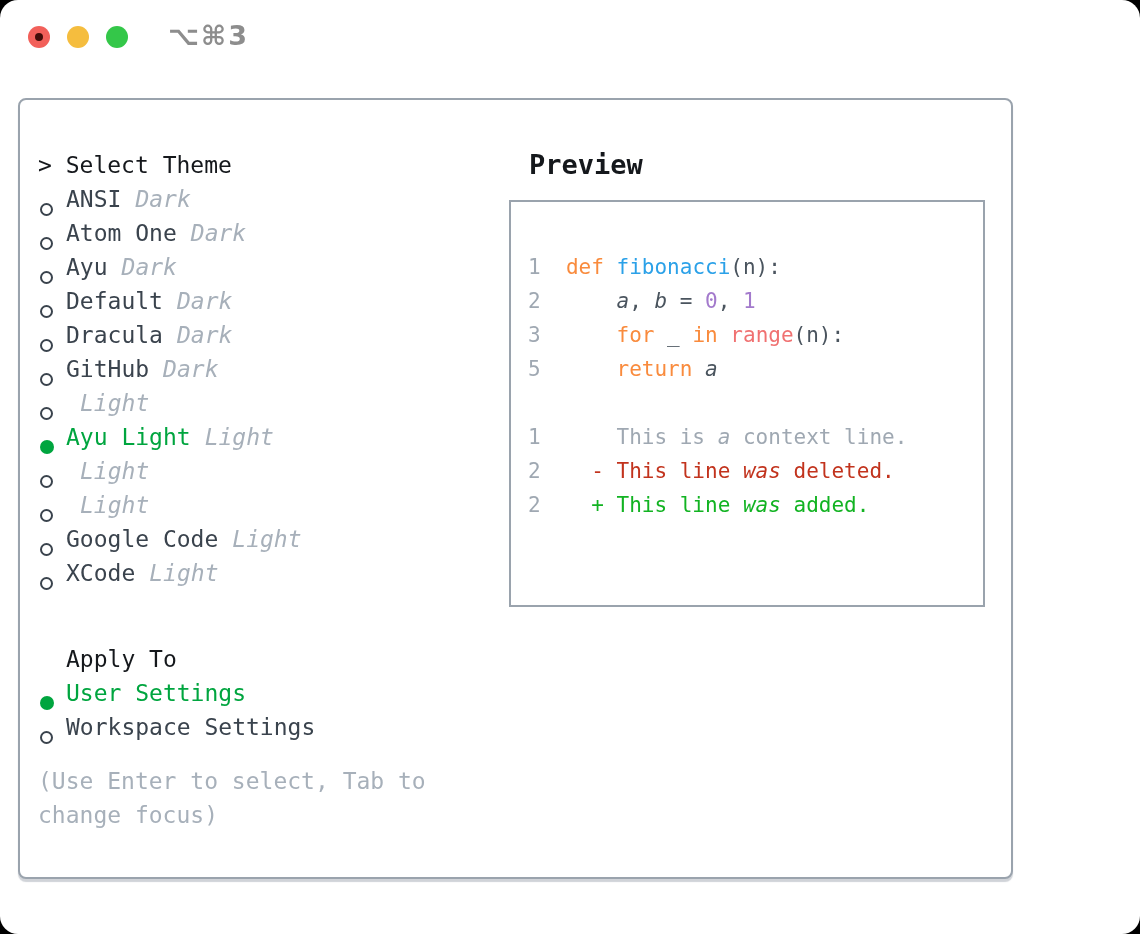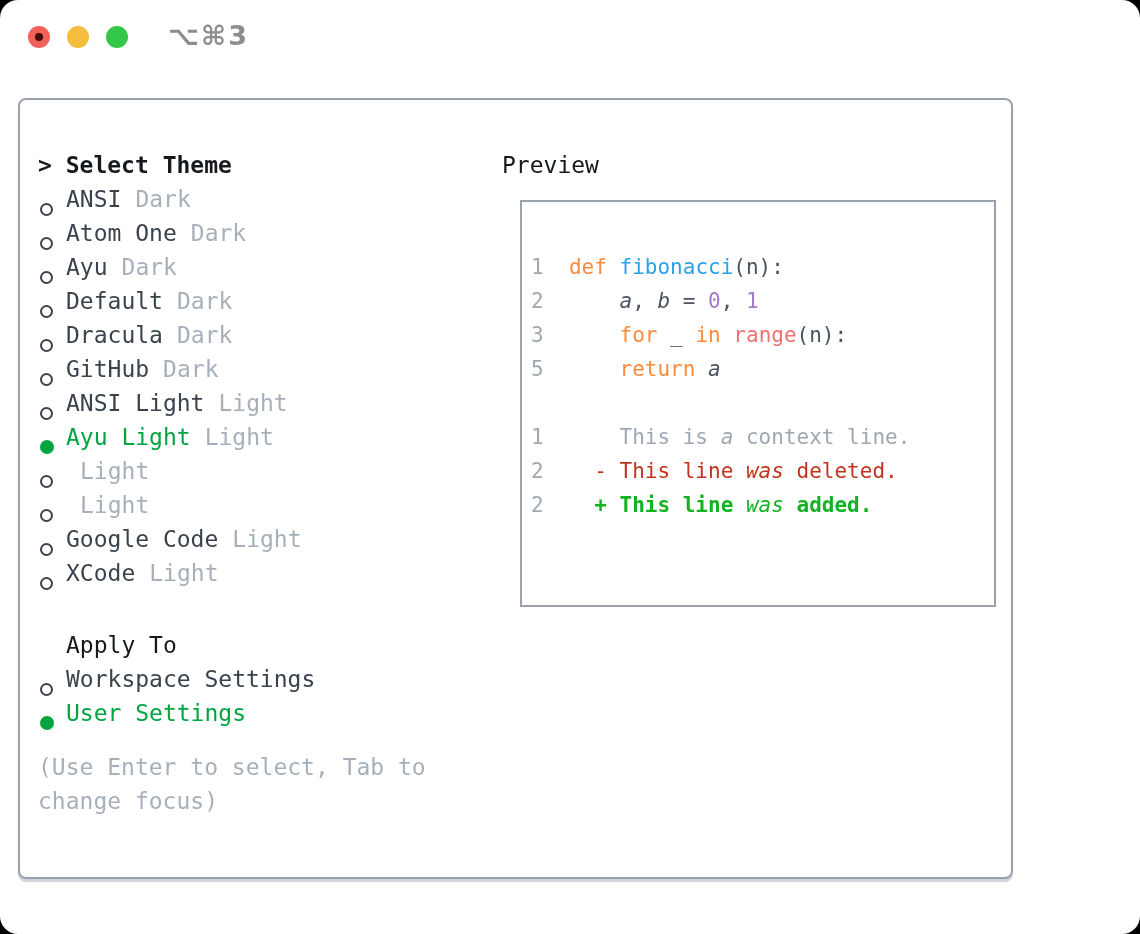--- a/index.html
+++ b/index.html
@@ -17,49 +17,49 @@
   .window-title{position:absolute;left:168px;top:20px;font-family:"DejaVu Sans", sans-serif;
                 font-size:27px;font-weight:bold;color:var(--title_gray);letter-spacing:2px;}
 
   
   .panel{position:absolute;left:18px;top:98px;width:995px;height:781px;background:#fff;
          border:2px solid var(--border);border-radius:8px;box-sizing:border-box;
          box-shadow:0 3px 1px rgba(120,130,142,0.35);}
 
   
   .left-col{position:absolute;left:18px;top:48px;font-size:23px;line-height:34px;color:var(--text);}
-  .list-header{font-weight:bold;color:#15181c;white-space:pre;height:34px;}
+  .list-header{font-weight:normal;color:#15181c;white-space:pre;height:34px;}
   .row{display:flex;align-items:flex-end;height:34px;white-space:pre;}
   .radio{flex:0 0 auto;width:13px;height:13px;border-radius:50%;border:2px solid #3a434d;
          box-sizing:border-box;margin-right:13px;margin-left:2px;}
   .row.selected .radio{border:none;width:14px;height:14px;background:var(--green);margin-right:12px;}
   .row.selected .name{color:var(--green);}
-  .cat{color:var(--muted);margin-left:14px;}
-  .apply-header{margin-top:38px;height:34px;padding-left:28px;color:#15181c;}
+  .cat{color:var(--muted);font-style:italic;margin-left:14px;}
+  .apply-header{margin-top:52px;height:34px;padding-left:28px;color:#15181c;}
   .help{margin-top:20px;color:var(--muted);white-space:pre-line;}
 
   
   .right-col{position:absolute;left:482px;top:48px;}
-  .preview-header{font-size:23px;line-height:34px;font-weight:normal;color:#15181c;}
-  .preview-box{margin-left:18px;margin-top:18px;width:476px;height:407px;box-sizing:border-box;
+  .preview-header{font-size:27px;line-height:34px;font-weight:bold;color:#15181c;margin-left:27px;}
+  .preview-box{margin-left:7px;margin-top:18px;width:476px;height:407px;box-sizing:border-box;
                border:2px solid var(--border);background:#fff;
-               padding:48px 0 0 9px;overflow:hidden;}
+               padding:48px 0 0 17px;overflow:hidden;}
   .cl{white-space:pre;font-size:21px;line-height:34px;height:34px;}
   .tk-ln{color:var(--ln);}
   .tk-fg{color:var(--codefg);}
   .tk-var{color:var(--codefg);font-style:italic;}
   .tk-kw{color:var(--kw);}
   .tk-fn{color:var(--fn);}
   .tk-num{color:var(--numc);}
   .tk-call{color:var(--call);}
   .tk-ctx{color:var(--ln);}
   .tk-ctxi{color:var(--ln);font-style:italic;}
   .tk-del{color:var(--red);}
   .tk-deli{color:var(--red);font-style:italic;}
-  .tk-add{color:var(--addgreen);font-weight:bold;}
+  .tk-add{color:var(--addgreen);}
   .tk-addi{color:var(--addgreen);font-style:italic;}
 </style>
 </head>
 <body>
 
 <div class="window">
 
   <div class="titlebar">
     <span class="light red">
         <span class="dot"></span>
@@ -73,31 +73,31 @@
 
     <div class="left-col">
       <div class="list-header"><span>&gt;</span> <span>Select Theme</span></div>
       <div id="theme-list">
           <div class="row"><span class="radio"></span><span class="name">ANSI</span><span class="cat">Dark</span></div>
           <div class="row"><span class="radio"></span><span class="name">Atom One</span><span class="cat">Dark</span></div>
           <div class="row"><span class="radio"></span><span class="name">Ayu</span><span class="cat">Dark</span></div>
           <div class="row"><span class="radio"></span><span class="name">Default</span><span class="cat">Dark</span></div>
           <div class="row"><span class="radio"></span><span class="name">Dracula</span><span class="cat">Dark</span></div>
           <div class="row"><span class="radio"></span><span class="name">GitHub</span><span class="cat">Dark</span></div>
-          <div class="row"><span class="radio"></span><span class="name">ANSI Light</span><span class="cat">Light</span></div>
+          <div class="row"><span class="radio"></span><span class="cat">Light</span></div>
           <div class="row selected"><span class="radio"></span><span class="name">Ayu Light</span><span class="cat">Light</span></div>
           <div class="row"><span class="radio"></span><span class="cat">Light</span></div>
           <div class="row"><span class="radio"></span><span class="cat">Light</span></div>
           <div class="row"><span class="radio"></span><span class="name">Google Code</span><span class="cat">Light</span></div>
           <div class="row"><span class="radio"></span><span class="name">XCode</span><span class="cat">Light</span></div>
         </div>
       <div class="apply-header">Apply To</div>
       <div id="apply-list">
+          <div class="row selected"><span class="radio"></span><span class="name">User Settings</span></div>
           <div class="row"><span class="radio"></span><span class="name">Workspace Settings</span></div>
-          <div class="row selected"><span class="radio"></span><span class="name">User Settings</span></div>
         </div>
       <div class="help">(Use Enter to select, Tab to
 change focus)</div>
     </div>
 
     <div class="right-col">
       <div class="preview-header">Preview</div>
       <div class="preview-box">
         <div id="code">
             <div class="cl"><span class="tk-ln">1  </span><span class="tk-kw">def</span><span class="tk-fg"> </span><span class="tk-fn">fibonacci</span><span class="tk-fg">(n):</span></div>

